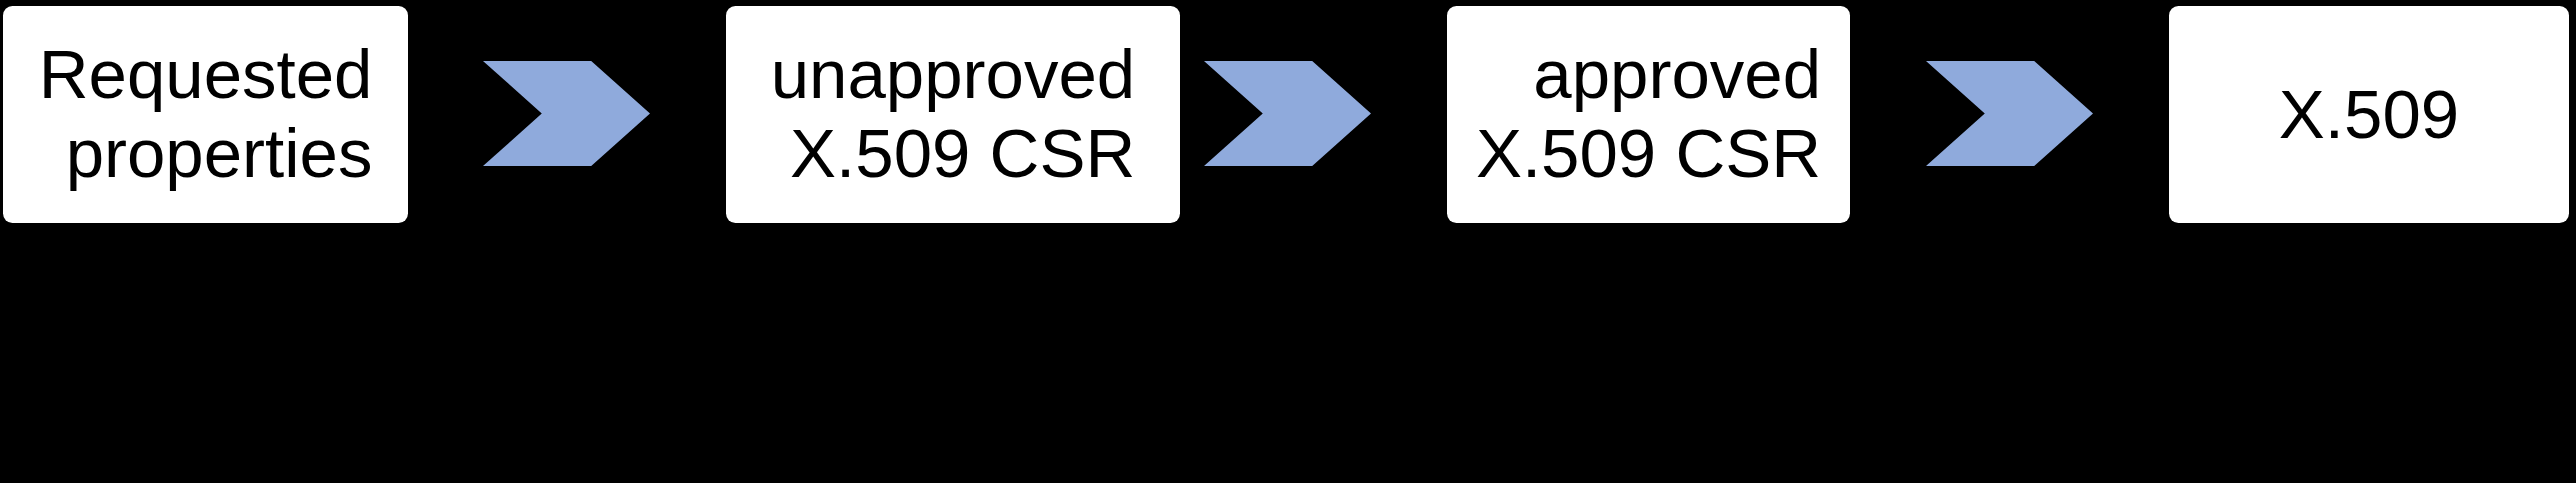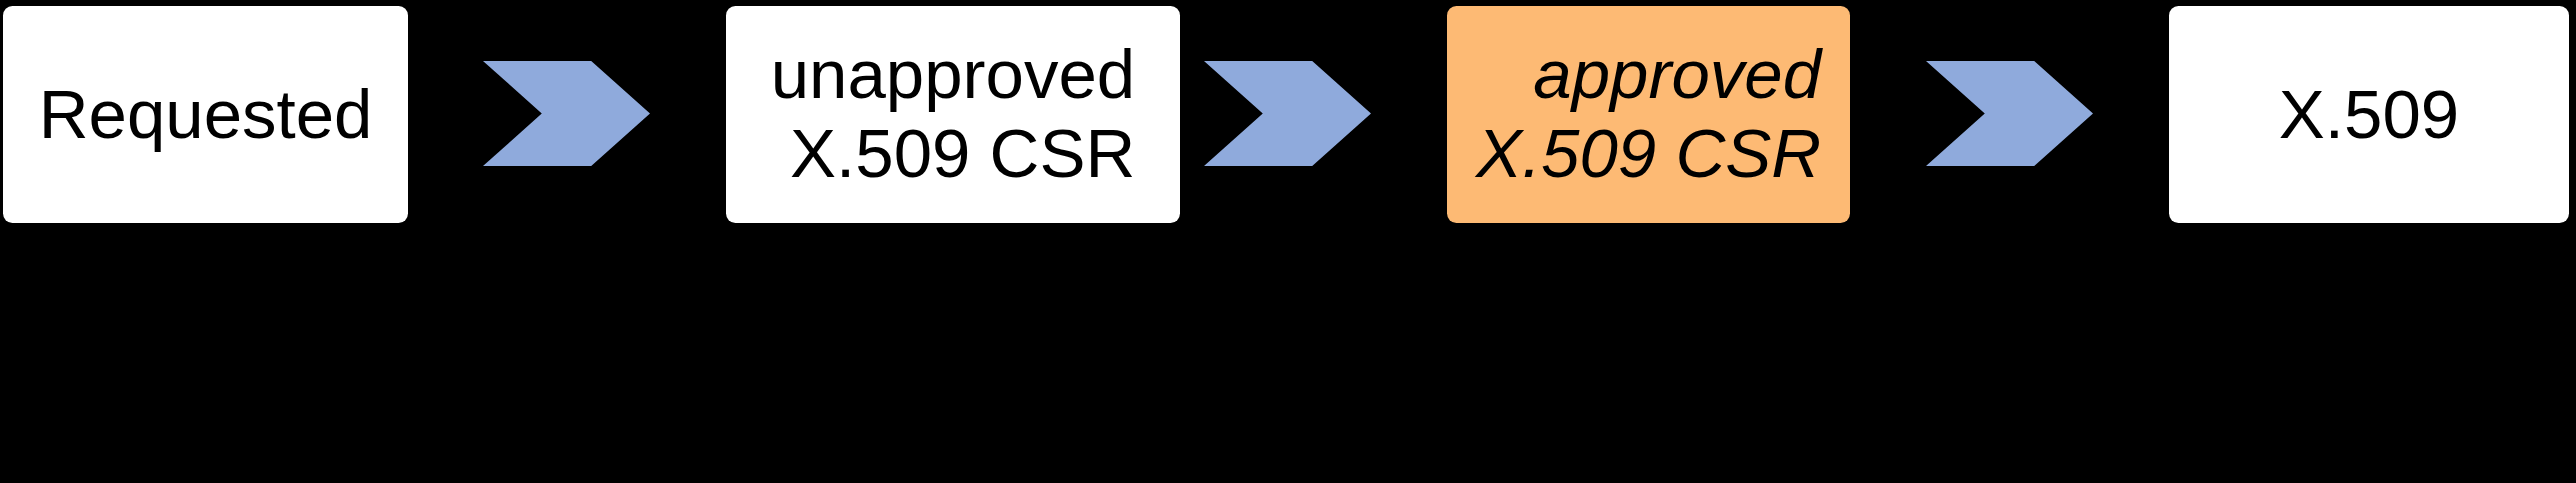--- a/index.html
+++ b/index.html
@@ -52,35 +52,36 @@
   .c2 { left: 1926px; }
 </style>
 </head>
 <body>
 
 <div class="canvas" style="background-color: rgb(0, 0, 0);">
 
   <div class="box b0" style="background-color: rgb(255, 255, 255);">
     <div class="lines">
       <div class="line">Requested</div>
+      <div class="line">properties</div>
     </div>
   </div>
 
   <div class="chevron c0" style="background-color: rgb(143, 170, 220);"></div>
 
   <div class="box b1" style="background-color: rgb(255, 255, 255);">
     <div class="lines">
       <div class="line">unapproved</div>
       <div class="line">X.509 CSR</div>
     </div>
   </div>
 
   <div class="chevron c1" style="background-color: rgb(143, 170, 220);"></div>
 
-  <div class="box b2" style="background-color: #fdba74; font-style: italic;">
+  <div class="box b2" style="background-color: #ffffff;">
     <div class="lines">
       <div class="line">approved</div>
       <div class="line">X.509 CSR</div>
     </div>
   </div>
 
   <div class="chevron c2" style="background-color: rgb(143, 170, 220);"></div>
 
   <div class="box b3" style="background-color: rgb(255, 255, 255);">
     <div class="lines">

